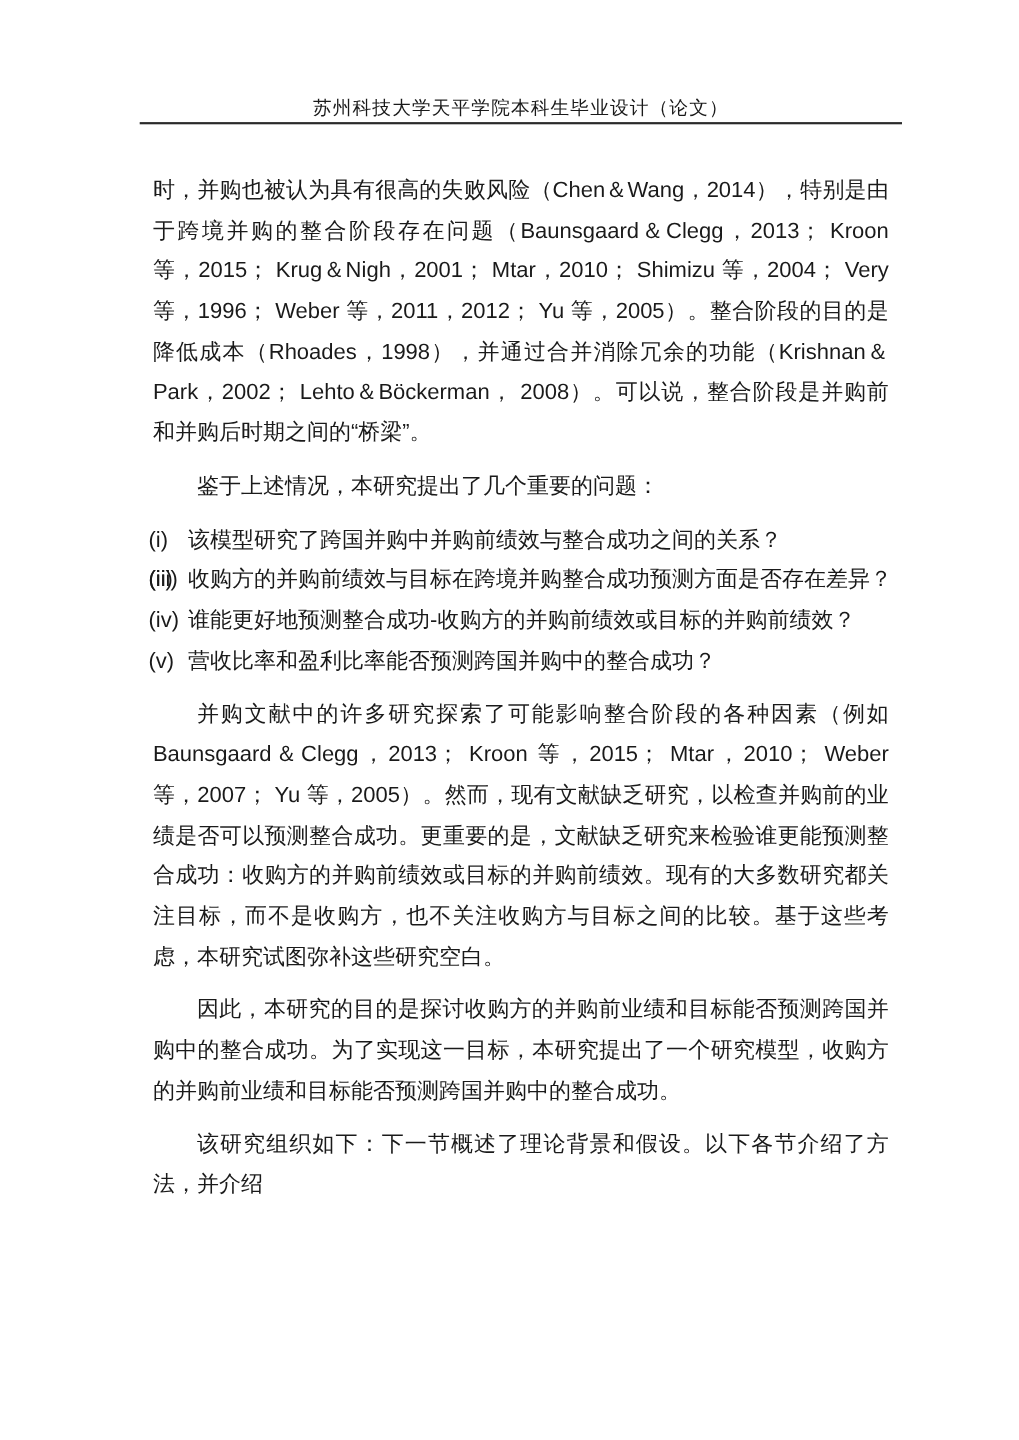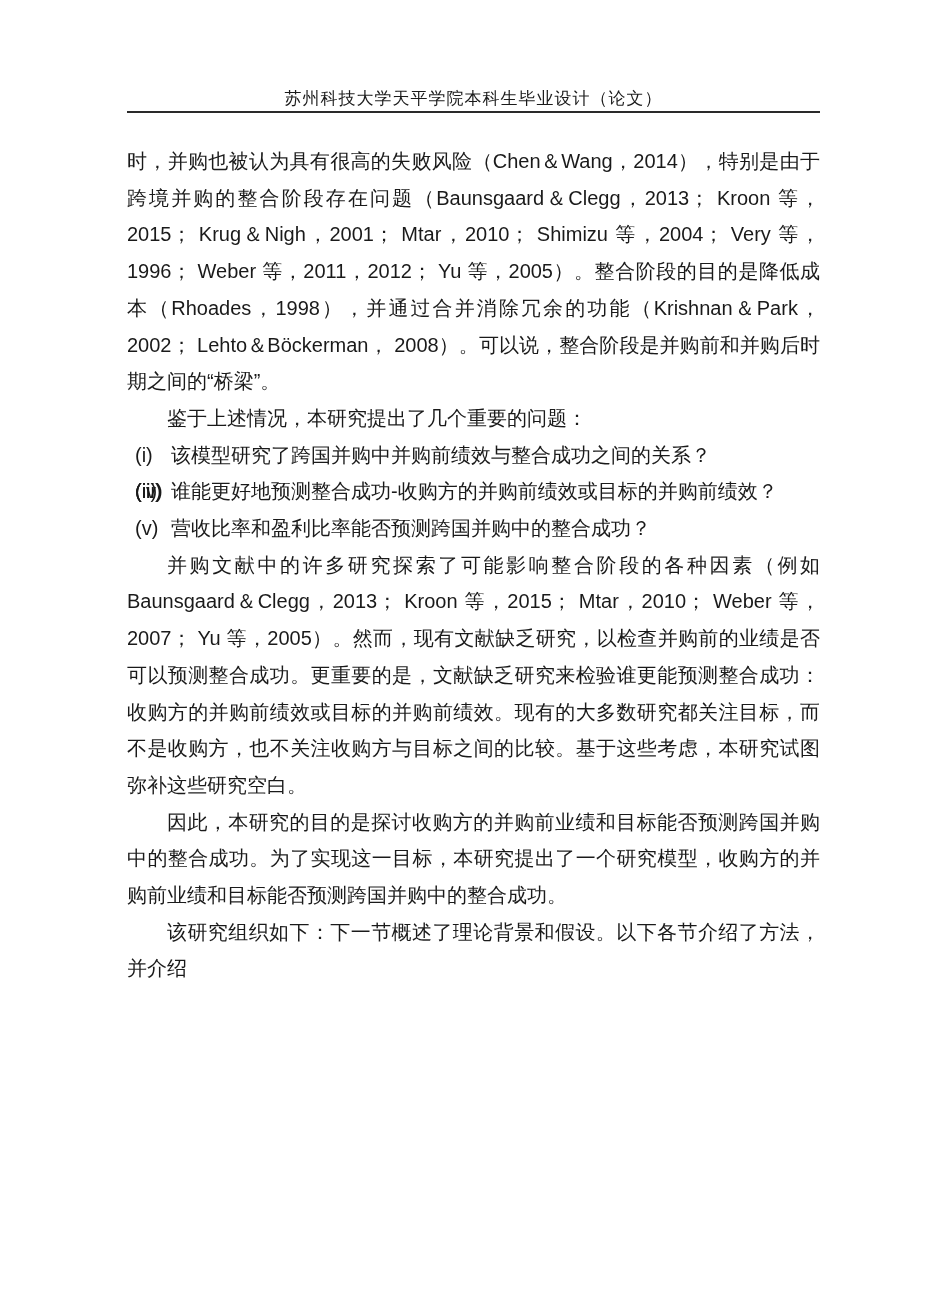--- a/index.html
+++ b/index.html
@@ -41,21 +41,21 @@
     position: absolute;
     top: 143px;
     left: 127px;
     width: 693px;
     font-size: 20px;
     line-height: 36.7px;
     text-align: justify;
     color: #1a1a1a;
   }
   .para {
-    margin: 0;
+    margin: 12px;
     text-indent: 2em;
   }
   .para.no-indent {
     text-indent: 0;
   }
   .question-list {
     margin: 0;
     padding: 0;
   }
   .question-item {
@@ -93,20 +93,21 @@
         <span class="question-label">(i)</span>
         <span class="question-text">该模型研究了跨国并购中并购前绩效与整合成功之间的关系？</span>
       </div>
 
       <div class="question-item">
         <span class="question-label">(ii)</span>
       </div>
 
       <div class="question-item">
         <span class="question-label">(iii)</span>
+        <span class="question-text">收购方的并购前绩效与目标在跨境并购整合成功预测方面是否存在差异？</span>
       </div>
 
       <div class="question-item">
         <span class="question-label">(iv)</span>
         <span class="question-text">谁能更好地预测整合成功-收购方的并购前绩效或目标的并购前绩效？</span>
       </div>
 
       <div class="question-item">
         <span class="question-label">(v)</span>
         <span class="question-text">营收比率和盈利比率能否预测跨国并购中的整合成功？</span>

